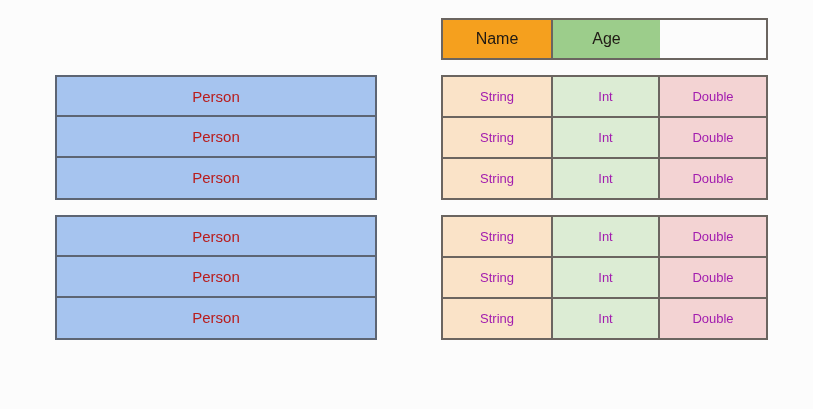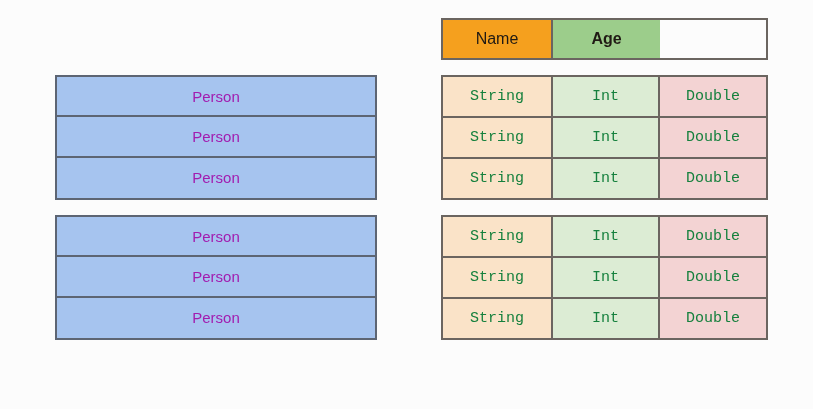--- a/index.html
+++ b/index.html
@@ -31,21 +31,21 @@
   .rdd-group.g2 { top: 215px; height: 125px; }
 
   .rdd-row {
     height: 33.333%;
     box-sizing: border-box;
     border-bottom: 2px solid #5d6573;
     background: #a6c4ef;
     display: flex;
     align-items: center;
     justify-content: center;
-    color: #a21caf;
+    color: #b91c1c;
     font-size: 15px;
   }
   .rdd-row:last-child { border-bottom: none; }
 
   
   .df-block {
     position: absolute;
     left: 441px;
     width: 327px;
     border: 2px solid #6b6560;
@@ -74,23 +74,22 @@
     color: #201a14;
   }
 
   .df-cell {
     flex: 1 1 0;
     box-sizing: border-box;
     border-bottom: 2px solid #6b6560;
     display: flex;
     align-items: center;
     justify-content: center;
-    font-size: 15px;
-    color: #15803d;
-    font-family: Liberation Mono, monospace;
+    font-size: 13px;
+    color: #a21caf;
   }
   .df-cell:last-child { border-bottom: none; }
 
   
   .caption {
     position: absolute;
     top: 368px;
     font-size: 15px;
     color: #2a2a2a;
     text-align: center;
@@ -110,21 +109,21 @@
   </div>
 
   <div class="rdd-group g2" style="background: rgb(166, 196, 239); border-color: rgb(93, 101, 115);">
     <div class="rdd-row" style="background: rgb(166, 196, 239); border-bottom-color: rgb(93, 101, 115);">Person</div>
     <div class="rdd-row" style="background: rgb(166, 196, 239); border-bottom-color: rgb(93, 101, 115);">Person</div>
     <div class="rdd-row" style="background: rgb(166, 196, 239); border-bottom-color: rgb(93, 101, 115);">Person</div>
   </div>
 
   <div class="df-block df-header" style="border-color: rgb(107, 101, 96);">
     <div class="df-col c0" style="background: rgb(245, 160, 30); border-right-color: rgb(107, 101, 96);">Name</div>
-    <div class="df-col c1" style="background: rgb(156, 205, 139); border-right-color: rgb(107, 101, 96); font-weight: bold;">Age</div>
+    <div class="df-col c1" style="background: rgb(156, 205, 139); border-right-color: rgb(107, 101, 96);">Age</div>
   </div>
 
   <div class="df-block df-body b1" style="border-color: rgb(107, 101, 96);">
     <div class="df-col c0" style="background: rgb(250, 227, 200); border-right-color: rgb(107, 101, 96);">
       <div class="df-cell" style="border-bottom-color: rgb(107, 101, 96);">String</div>
       <div class="df-cell" style="border-bottom-color: rgb(107, 101, 96);">String</div>
       <div class="df-cell" style="border-bottom-color: rgb(107, 101, 96);">String</div>
     </div>
     <div class="df-col c1" style="background: rgb(220, 236, 212); border-right-color: rgb(107, 101, 96);">
       <div class="df-cell" style="border-bottom-color: rgb(107, 101, 96);">Int</div>

